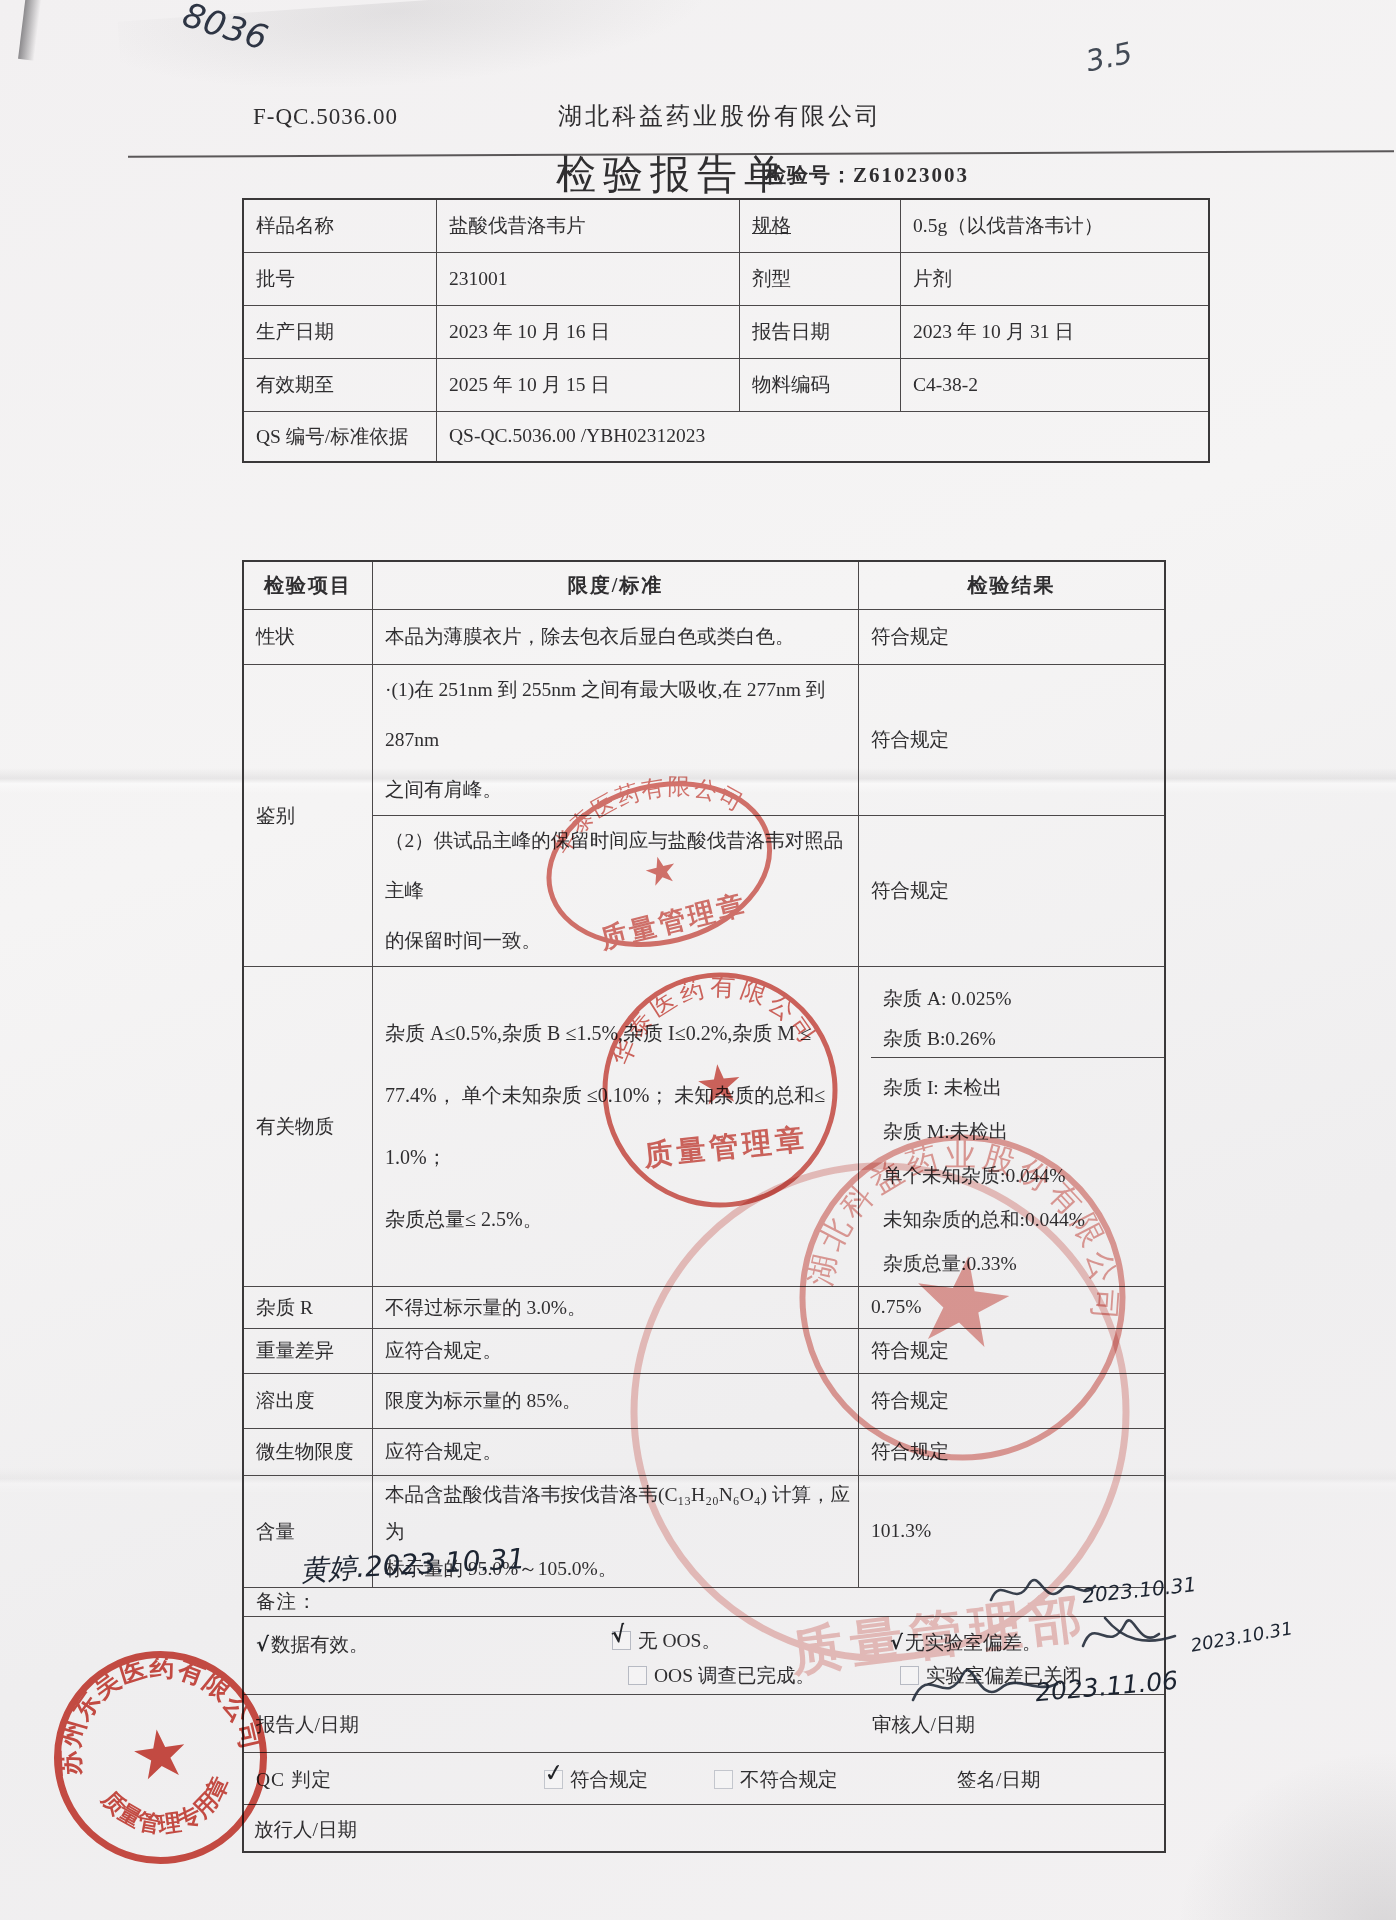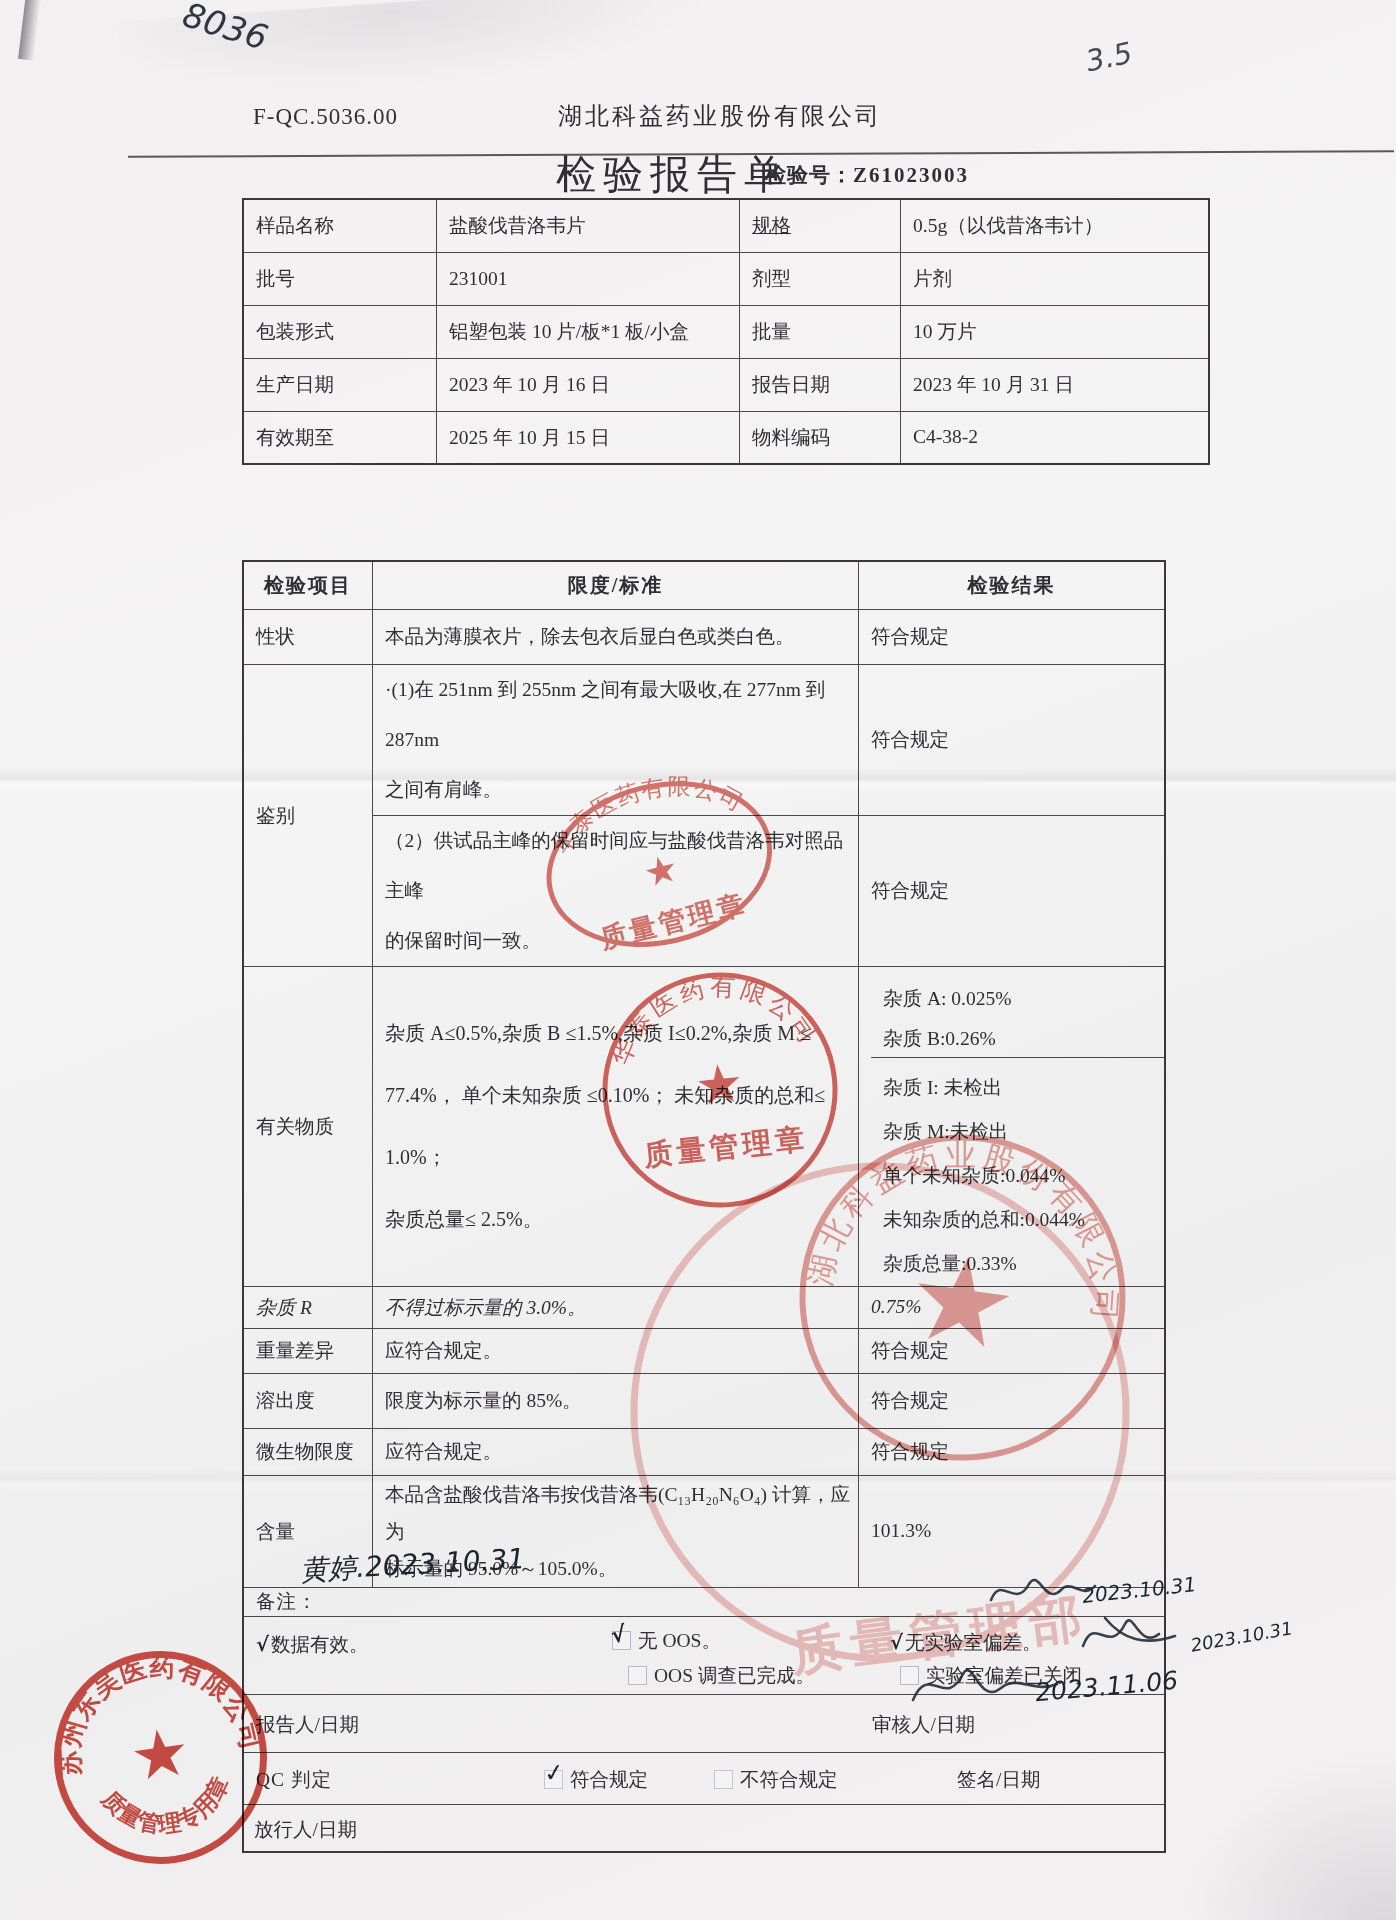--- a/index.html
+++ b/index.html
@@ -86,36 +86,34 @@
       <td style="width:148px;text-decoration:underline;">规格</td>
       <td style="width:295px;">0.5g（以伐昔洛韦计）</td>
     </tr>
     <tr style="height:53px;">
       <td>批号</td>
       <td>231001</td>
       <td>剂型</td>
       <td>片剂</td>
     </tr>
     <tr style="height:53px;">
-      <td>包装形式</td>
-      <td>铝塑包装  10 片/板*1 板/小盒</td>
-      <td>批量</td>
-      <td>10 万片</td>
-    </tr>
-    <tr style="height:53px;">
       <td>生产日期</td>
       <td>2023 年 10 月 16 日</td>
       <td>报告日期</td>
       <td>2023 年 10 月 31 日</td>
     </tr>
     <tr style="height:53px;">
       <td>有效期至</td>
       <td>2025 年 10 月 15 日</td>
       <td>物料编码</td>
       <td>C4-38-2</td>
+    </tr>
+    <tr style="height:51px;">
+      <td>QS 编号/标准依据</td>
+      <td colspan="3">QS-QC.5036.00 /YBH02312023</td>
     </tr>
   </tbody>
     </table>
 
   <table class="t2">
     <tbody>
         <tr style="height:48px;">
       <th style="width:128px;">检验项目</th>
       <th style="width:485px;">限度/标准</th>
       <th style="width:305px;">检验结果</th>
@@ -154,21 +152,21 @@
         </div>
         <div class="res-b">
           <div>杂质 I: 未检出</div>
           <div>杂质 M:未检出</div>
           <div>单个未知杂质:0.044%</div>
           <div>未知杂质的总和:0.044%</div>
           <div>杂质总量:0.33%</div>
         </div>
       </td>
     </tr>
-    <tr style="height:42px;font-style:italic;">
+    <tr style="height:42px;">
       <td>杂质 R</td>
       <td class="lim">不得过标示量的 3.0%。</td>
       <td class="res">0.75%</td>
     </tr>
     <tr style="height:45px;padding-left:18px;">
       <td>重量差异</td>
       <td class="lim">应符合规定。</td>
       <td class="res">符合规定</td>
     </tr>
     <tr style="height:55px;">

